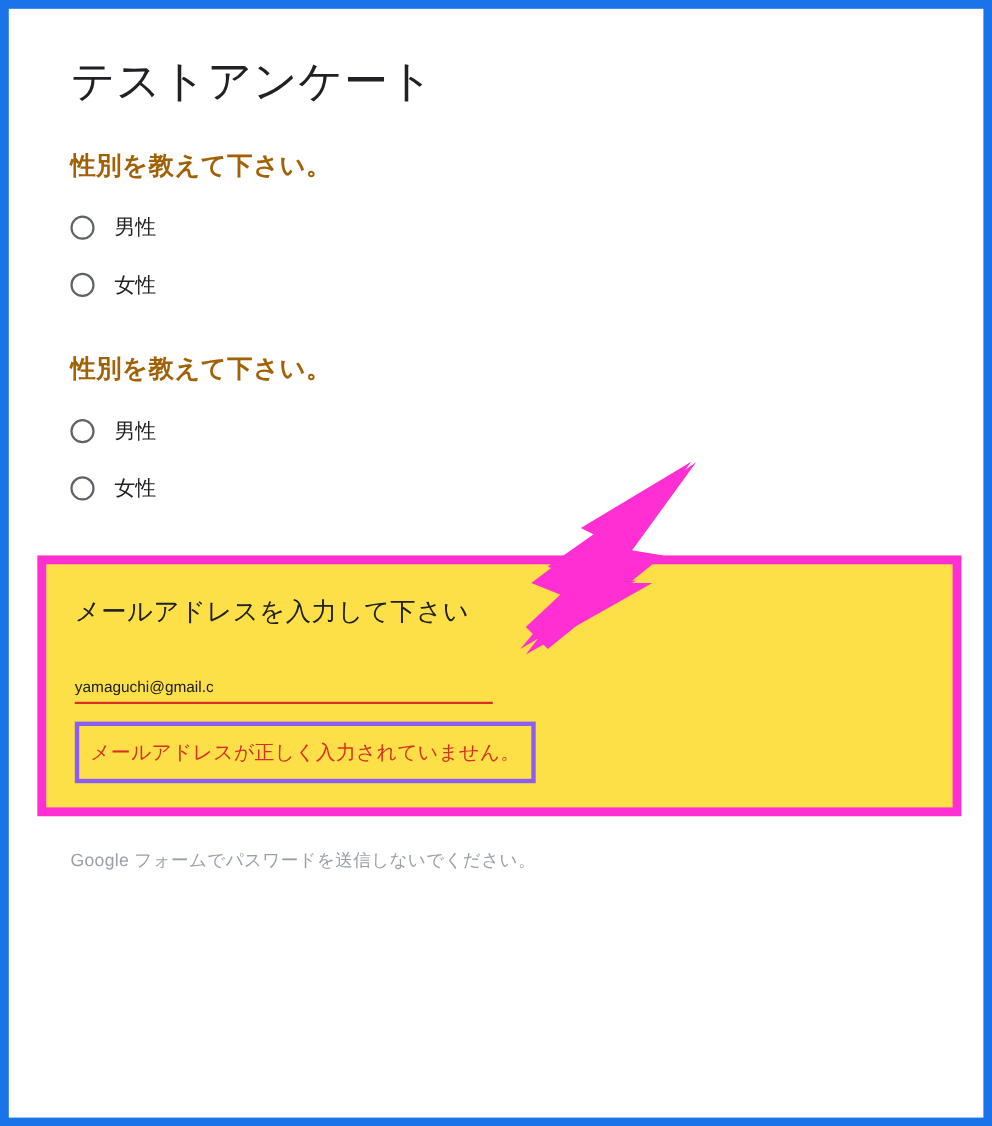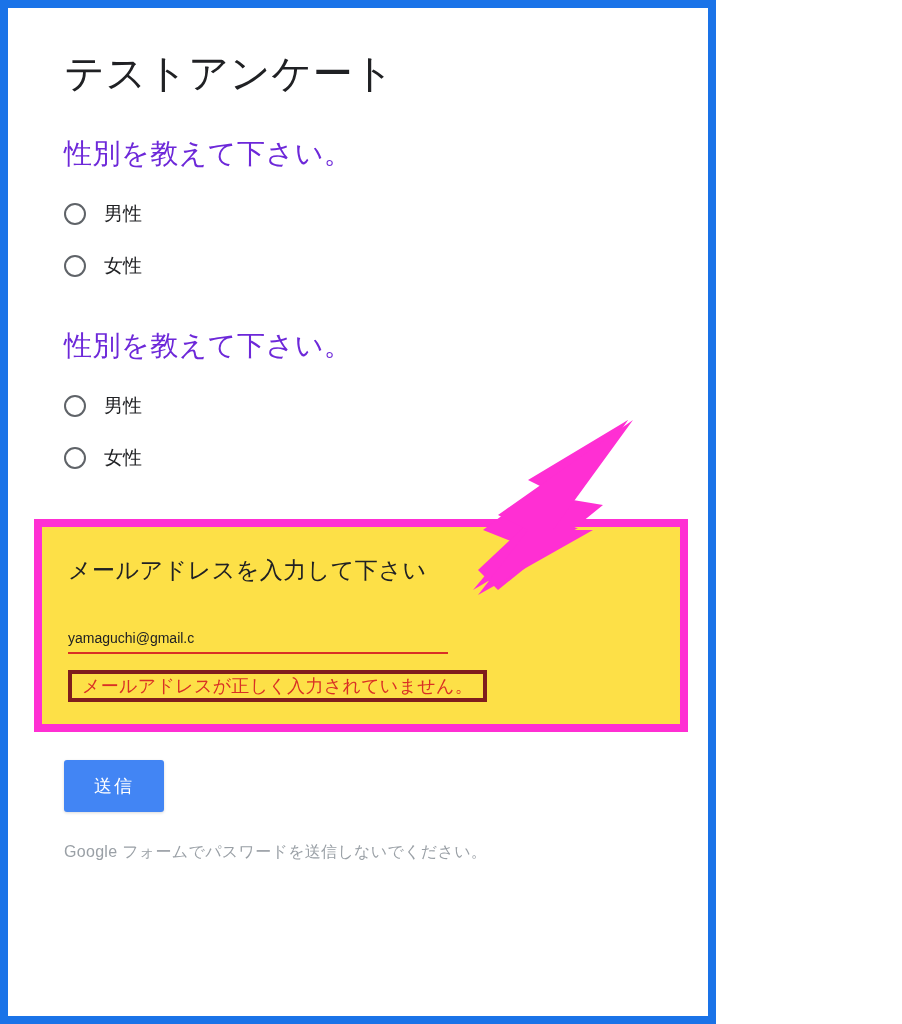--- a/index.html
+++ b/index.html
@@ -3,21 +3,21 @@
 <meta charset="utf-8">
 <style>
   * { box-sizing: border-box; margin: 0; padding: 0; }
   html, body { width: 902px; height: 1024px; }
   body {
     font-family: "Helvetica Neue", Arial, "Hiragino Kaku Gothic ProN", "Hiragino Sans", Meiryo, sans-serif;
     background: #fff;
     color: #202124;
   }
   .frame {
-    width: 716px;
+    width: 902px;
     height: 1024px;
     border: 8px solid #1a73e8;
     background: #fff;
     padding: 38px 0 0 0;
     position: relative;
     overflow: hidden;
   }
   .content {
     padding: 0 50px 0 56px;
   }
@@ -31,23 +31,23 @@
   .description {
     font-size: 17px;
     color: #5f6368;
     margin-bottom: 58px;
     letter-spacing: 0.3px;
   }
   .question-block {
     margin-bottom: 48px;
   }
   .question-title {
-    font-size: 28px;
-    font-weight: 400;
-    color: #6d28d9;
+    font-size: 23px;
+    font-weight: 700;
+    color: #a16207;
     margin-bottom: 28px;
     letter-spacing: 0.5px;
   }
   .radio-option {
     display: flex;
     align-items: center;
     margin-bottom: 26px;
   }
   .radio-circle {
     width: 22px;
@@ -85,22 +85,22 @@
     border-bottom: 2px solid #d93025;
     background: transparent;
     font-size: 14px;
     color: #202124;
     padding: 4px 0 6px 0;
     outline: none;
     font-family: inherit;
   }
   .error-box {
     display: inline-block;
-    border: 4px solid #7f1d1d;
-    padding: 0 10px;
+    border: 4px solid #8b5cf6;
+    padding: 12px 10px;
   }
   .error-text {
     font-size: 18px;
     color: #d93025;
     letter-spacing: 0.3px;
   }
   .submit-row {
     margin-top: 28px;
   }
   .submit-btn {
@@ -163,23 +163,20 @@
     <div class="email-section">
       <div class="email-title">メールアドレスを入力して下さい</div>
       <div class="email-input-wrap">
         <input class="email-input" type="text" value="yamaguchi@gmail.c" style="">
       </div>
       <div class="error-box">
         <span class="error-text">メールアドレスが正しく入力されていません。</span>
       </div>
     </div>
 
-    <div class="submit-row">
-      <button class="submit-btn">送信</button>
-    </div>
 
     <p class="footer-note">Google フォームでパスワードを送信しないでください。</p>
 
   </div>
 
   <svg class="arrow" width="210" height="180">
     <polygon points="170,0 80,105 120,108 15,170 55,122 25,110" fill="#ff2fd3"></polygon>
     <polygon points="170,0 115,80 145,85 40,170 20,150 100,75 70,60" fill="#ff2fd3"></polygon>
     <polygon points="175,0 95,110 135,110 20,175 70,110 40,95" fill="#ff2fd3"></polygon>
   </svg>

